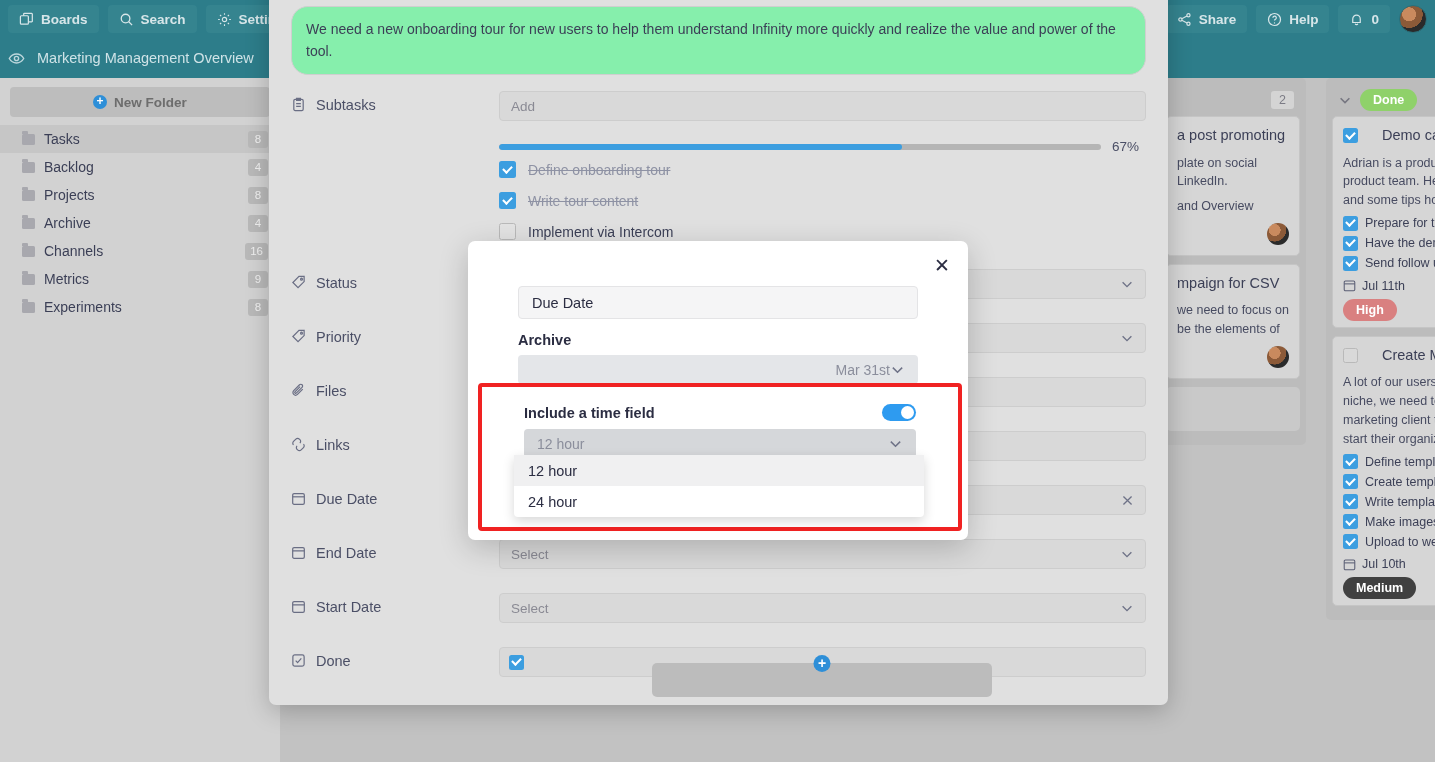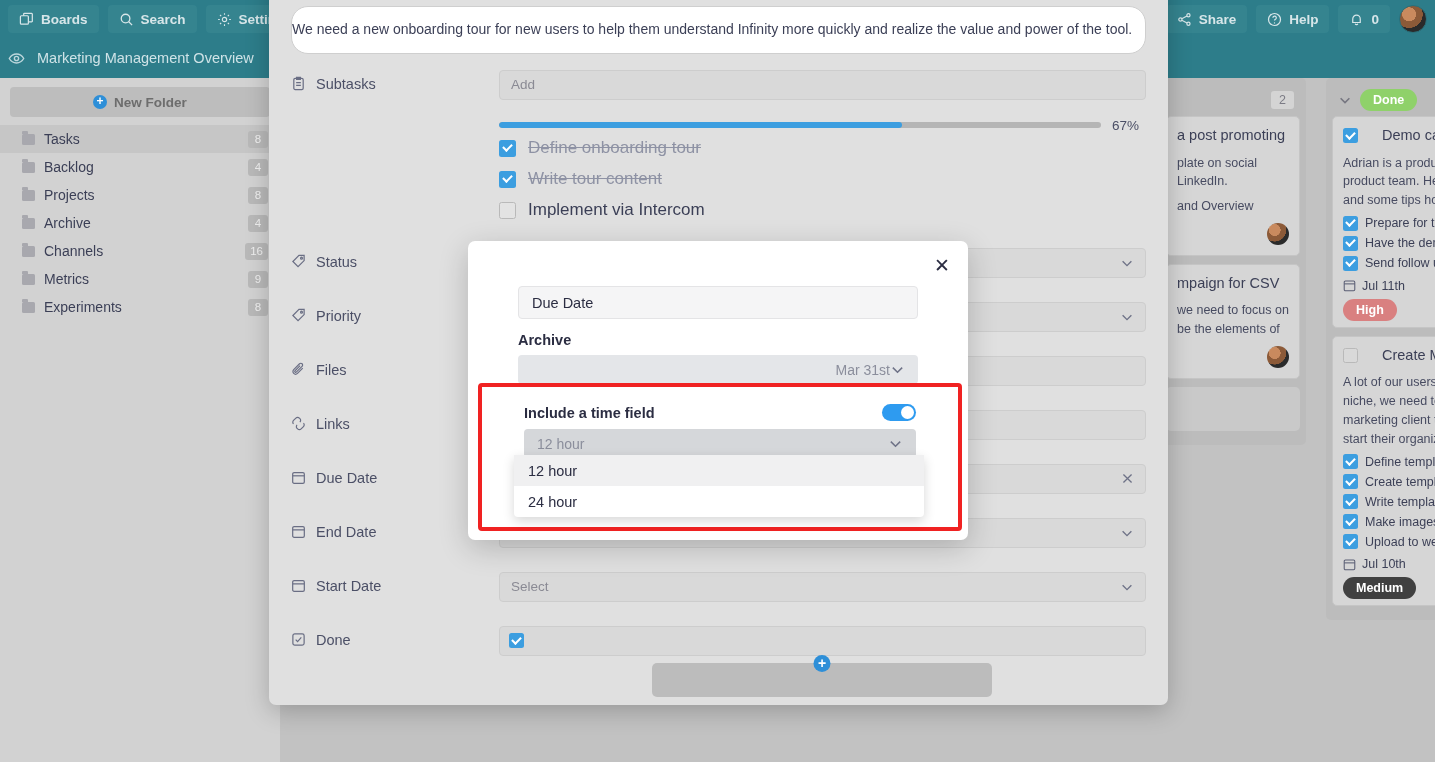--- a/index.html
+++ b/index.html
@@ -128,48 +128,48 @@
   .ghost-card { background: #c9c9c9; border: none; height: 44px; }
 
   
   .panel {
     position: absolute; left: 269px; top: -40px; width: 899px; height: 745px;
     background: #e0e0e0; border-radius: 7px;
     box-shadow: 0 6px 24px rgba(0,0,0,.22); z-index: 6; overflow: hidden;
   }
   .panel-inner { padding: 0 22px; }
   .desc-box {
-    margin-top: 46px; background: #ffffff; border: 1px solid #cfcfcf;
-    border-radius: 17px; padding: 12px 0; font-size: 14px;
+    margin-top: 46px; background: #86efac; border: 1px solid #cfcfcf;
+    border-radius: 17px; padding: 12px 14px; font-size: 14px;
     line-height: 1.55; color: #3b3f56;
   }
   .row { display: flex; align-items: flex-start; margin-top: 16px; }
   .row-label {
-    width: 208px; flex: none; display: flex; align-items: center;
+    width: 208px; flex: none; display: flex; 
     gap: 10px; font-size: 14.5px; color: #4b4f66; padding-top: 6px;
   }
   .row-label .li { width: 15px; height: 15px; color: #6a6e84; flex: none; }
   .row-field { flex: 1; }
   .field {
     height: 30px; background: #d9d9d9; border: 1px solid #cdcdcd;
     border-radius: 4px; display: flex; align-items: center;
     padding: 0 11px; font-size: 13.5px; color: #8a8a94;
   }
   .field .sp { flex: 1; }
   .field .f-chev { width: 14px; height: 14px; color: #6e7287; }
   .field .f-x { width: 13px; height: 13px; color: #6e7287; }
 
   .progress-wrap { display: flex; align-items: center; gap: 11px; margin-top: 18px; }
   .progress-track { flex: 1; height: 6px; border-radius: 3px; background: #b5b5b5; overflow: hidden; }
   .progress-fill { height: 100%; background: #3c9ee0; border-radius: 3px; }
   .progress-pct { font-size: 13.5px; color: #4b4f66; width: 34px; }
 
   .subtask {
     display: flex; align-items: center; gap: 12px; height: 31px;
-    font-size: 17px; color: #3b3f56;
+    font-size: 14px; color: #3b3f56;
   }
   .subtask.done span { text-decoration: line-through; color: #8e92a4; }
   .subtask .cb.off { width: 17px; height: 17px; background: #e3e3e3; }
   .subtask .cb.on { width: 17px; height: 17px; }
 
   .done-field {
     height: 30px; background: #d9d9d9; border: 1px solid #cdcdcd;
     border-radius: 4px; display: flex; align-items: center; padding: 0 9px;
   }
 

